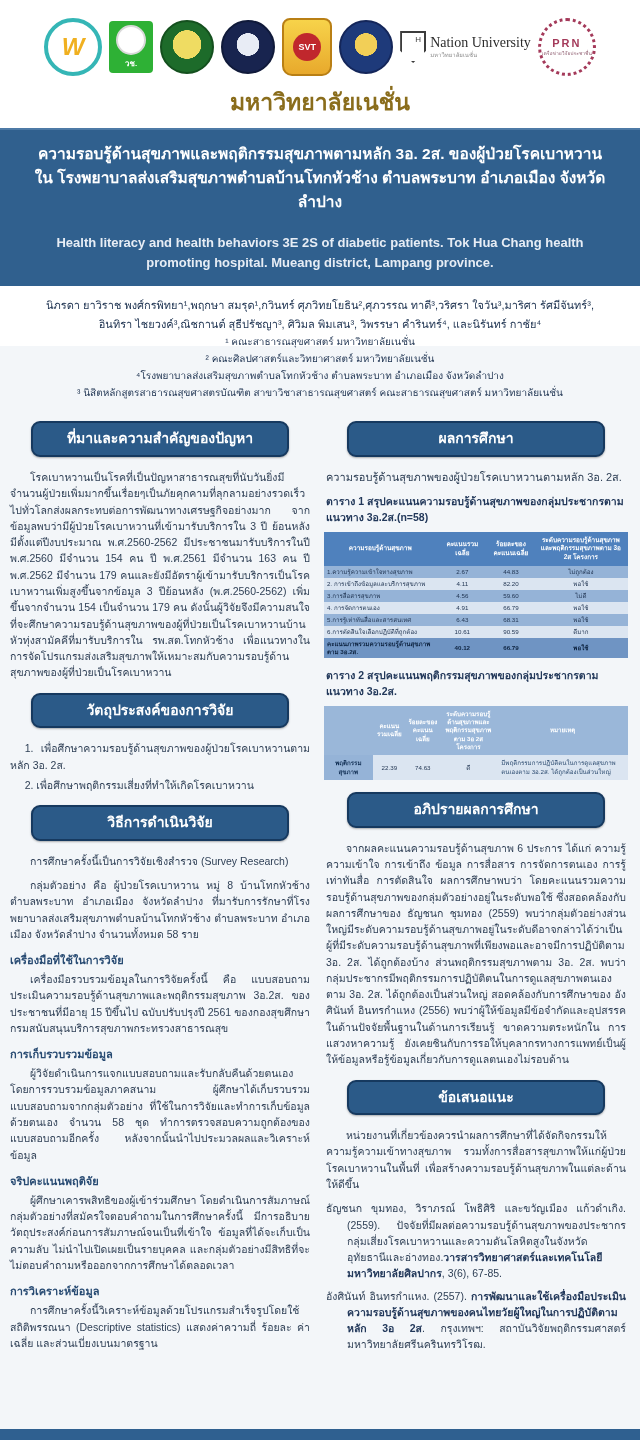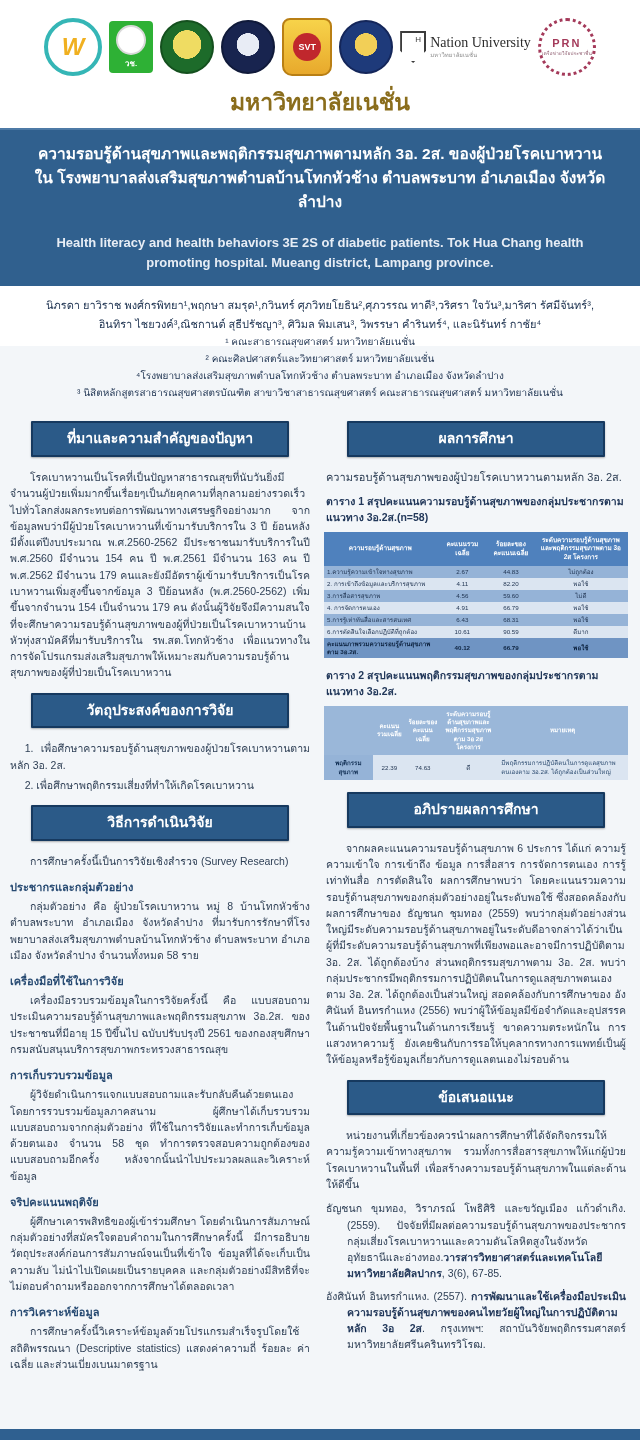--- a/index.html
+++ b/index.html
@@ -37,21 +37,21 @@
   .title-bar{background:#30608e;border-top:2px solid #4d7aa6;padding:12px 28px 14px;text-align:center;}
   .title-th{color:#ffffff;font-weight:bold;font-size:15.5px;line-height:1.55;}
   .title-en{color:#e7edf5;font-weight:bold;font-size:13px;line-height:1.5;margin-top:19px;}
   
   .authors{padding:10px 12px 4px;text-align:center;color:#1d3250;}
   .authors .ln{font-size:11px;line-height:1.7;}
   .authors .af{font-size:10px;line-height:1.7;}
   
   .columns{display:flex;gap:12px;padding:4px 8px 0;}
   .col{width:304px;font-size:10.5px;line-height:1.55;color:#2e3f55;}
-  .pill{background:#2b5a88;border:2px solid #16395f;border-radius:1px;color:#fff;text-align:center;
+  .pill{background:#2b5a88;border:2px solid #16395f;border-radius:9px;color:#fff;text-align:center;
     font-weight:bold;font-size:14px;padding:5px 8px;width:78%;margin:12px auto 12px;
     box-shadow:0 1px 2px rgba(0,0,0,.3);}
   .para{margin:0 2px 8px;text-align:justify;text-indent:1.9em;}
   .subhead{font-weight:bold;color:#274a72;margin:10px 2px 2px;font-size:11px;}
   .obj-item{margin:0 2px 4px;text-indent:1.4em;text-align:justify;}
   .lead{margin:2px 2px 8px;font-size:11px;}
   .tcap{font-weight:bold;color:#22385a;margin:6px 2px 6px;line-height:1.5;}
   
   table{width:100%;border-collapse:collapse;table-layout:fixed;margin-bottom:10px;}
   th,td{padding:2px 3px;vertical-align:middle;word-wrap:break-word;}
@@ -145,21 +145,20 @@
       <div class="pill">ที่มาและความสำคัญของปัญหา</div>
       <p class="para">โรคเบาหวานเป็นโรคที่เป็นปัญหาสาธารณสุขที่นับวันยิ่งมีจำนวนผู้ป่วยเพิ่มมากขึ้นเรื่อยๆเป็นภัยคุกคามที่ลุกลามอย่างรวดเร็วไปทั่วโลกส่งผลกระทบต่อการพัฒนาทางเศรษฐกิจอย่างมาก จากข้อมูลพบว่ามีผู้ป่วยโรคเบาหวานที่เข้ามารับบริการใน 3 ปี ย้อนหลังมีตั้งแต่ปีงบประมาณ พ.ศ.2560-2562 มีประชาชนมารับบริการในปี พ.ศ.2560 มีจำนวน 154 คน ปี พ.ศ.2561 มีจำนวน 163 คน ปี พ.ศ.2562 มีจำนวน 179 คนและยังมีอัตราผู้เข้ามารับบริการเป็นโรคเบาหวานเพิ่มสูงขึ้นจากข้อมูล 3 ปีย้อนหลัง (พ.ศ.2560-2562) เพิ่มขึ้นจากจำนวน 154 เป็นจำนวน 179 คน ดังนั้นผู้วิจัยจึงมีความสนใจที่จะศึกษาความรอบรู้ด้านสุขภาพของผู้ที่ป่วยเป็นโรคเบาหวานบ้านหัวทุ่งสามัคคีที่มารับบริการใน รพ.สต.โทกหัวช้าง เพื่อแนวทางในการจัดโปรแกรมส่งเสริมสุขภาพให้เหมาะสมกับความรอบรู้ด้านสุขภาพของผู้ที่ป่วยเป็นโรคเบาหวาน</p>
 
       <div class="pill">วัตถุประสงค์ของการวิจัย</div>
       <p class="obj-item">1. เพื่อศึกษาความรอบรู้ด้านสุขภาพของผู้ป่วยโรคเบาหวานตามหลัก 3อ. 2ส.</p>
       <p class="obj-item">2. เพื่อศึกษาพฤติกรรมเสี่ยงที่ทำให้เกิดโรคเบาหวาน</p>
 
       <div class="pill">วิธีการดำเนินวิจัย</div>
       <p class="para">การศึกษาครั้งนี้เป็นการวิจัยเชิงสำรวจ (Survey Research)</p>
 
-      <div class="subhead">ประชากรและกลุ่มตัวอย่าง</div>
       <p class="para">กลุ่มตัวอย่าง คือ ผู้ป่วยโรคเบาหวาน หมู่ 8 บ้านโทกหัวช้าง ตำบลพระบาท อำเภอเมือง จังหวัดลำปาง ที่มารับการรักษาที่โรงพยาบาลส่งเสริมสุขภาพตำบลบ้านโทกหัวช้าง ตำบลพระบาท อำเภอเมือง จังหวัดลำปาง จำนวนทั้งหมด 58 ราย</p>
 
       <div class="subhead">เครื่องมือที่ใช้ในการวิจัย</div>
       <p class="para">เครื่องมือรวบรวมข้อมูลในการวิจัยครั้งนี้ คือ แบบสอบถามประเมินความรอบรู้ด้านสุขภาพและพฤติกรรมสุขภาพ 3อ.2ส. ของประชาชนที่มีอายุ 15 ปีขึ้นไป ฉบับปรับปรุงปี 2561 ของกองสุขศึกษากรมสนับสนุนบริการสุขภาพกระทรวงสาธารณสุข</p>
 
       <div class="subhead">การเก็บรวบรวมข้อมูล</div>
       <p class="para">ผู้วิจัยดำเนินการแจกแบบสอบถามและรับกลับคืนด้วยตนเอง โดยการรวบรวมข้อมูลภาคสนาม ผู้ศึกษาได้เก็บรวบรวมแบบสอบถามจากกลุ่มตัวอย่าง ที่ใช้ในการวิจัยและทำการเก็บข้อมูลด้วยตนเอง จำนวน 58 ชุด ทำการตรวจสอบความถูกต้องของแบบสอบถามอีกครั้ง หลังจากนั้นนำไปประมวลผลและวิเคราะห์ข้อมูล</p>
 
       <div class="subhead">จริปคะแนนพฤติจัย</div>
       <p class="para">ผู้ศึกษาเคารพสิทธิของผู้เข้าร่วมศึกษา โดยดำเนินการสัมภาษณ์กลุ่มตัวอย่างที่สมัครใจตอบคำถามในการศึกษาครั้งนี้ มีการอธิบายวัตถุประสงค์ก่อนการสัมภาษณ์จนเป็นที่เข้าใจ ข้อมูลที่ได้จะเก็บเป็นความลับ ไม่นำไปเปิดเผยเป็นรายบุคคล และกลุ่มตัวอย่างมีสิทธิที่จะไม่ตอบคำถามหรือออกจากการศึกษาได้ตลอดเวลา</p>

